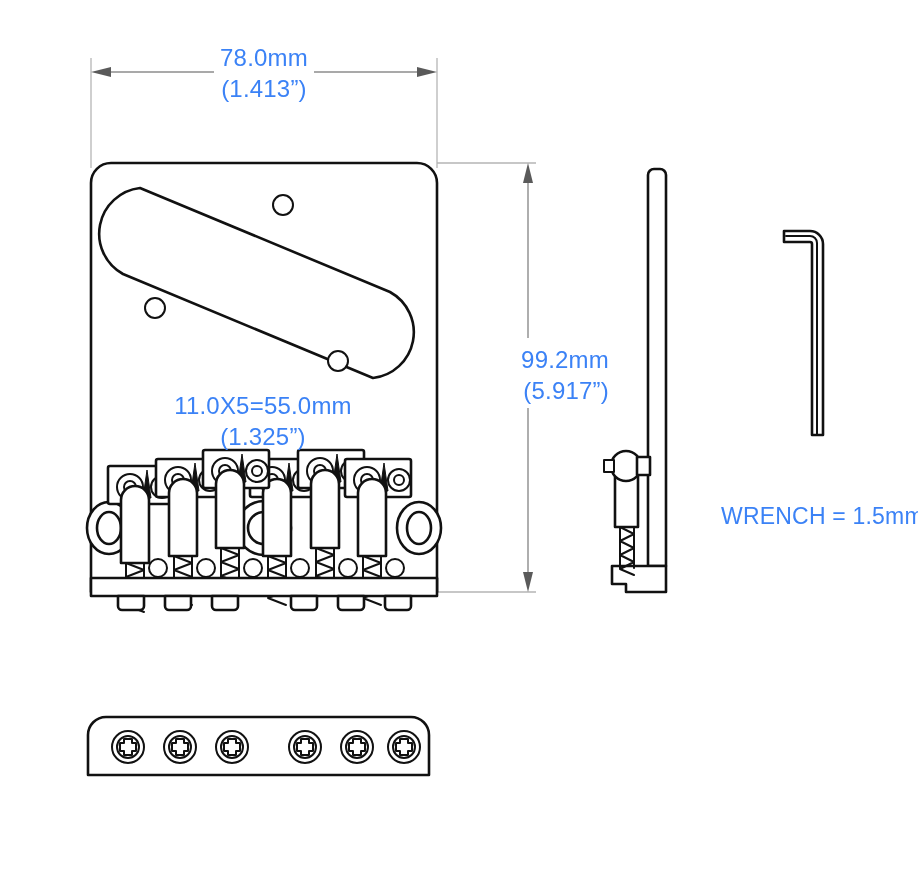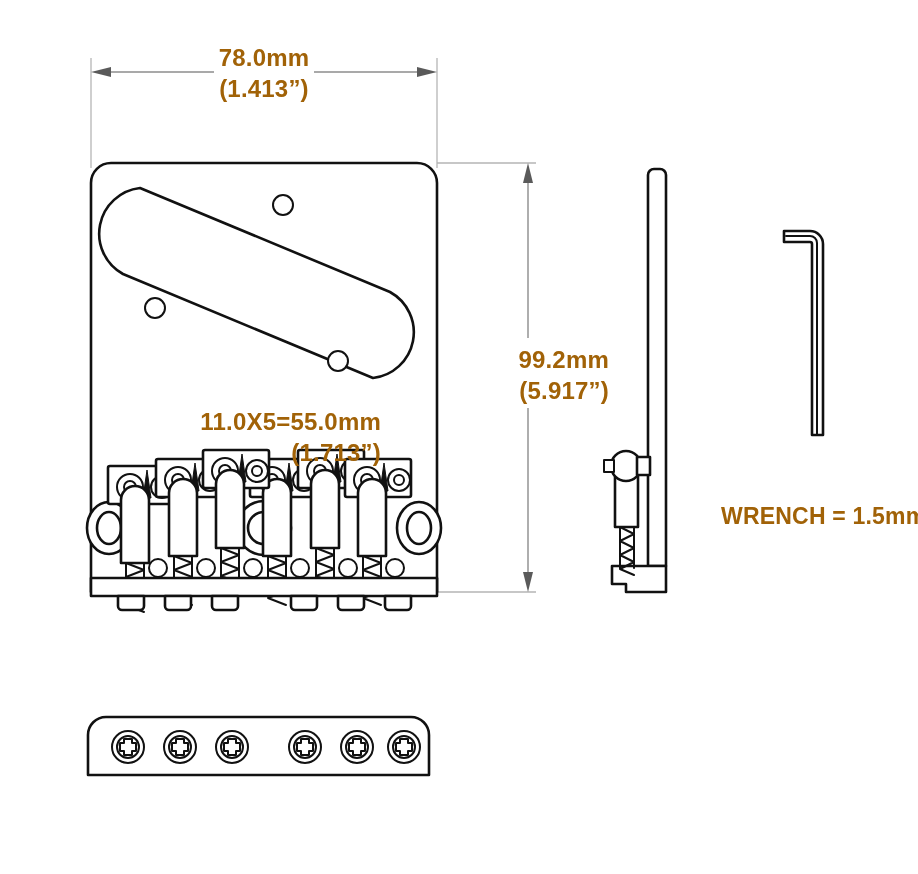--- a/index.html
+++ b/index.html
@@ -68,46 +68,44 @@
     fill: none;
     stroke: #b5b5b5;
     stroke-width: 1.3;
   }
   .dim-arrow {
     fill: #5a5a5a;
     stroke: none;
   }
   .dim-text {
     position: absolute;
-    color: #a16207;
+    color: #3b82f6;
     font-family: "Liberation Sans", sans-serif;
     font-size: 24px;
     line-height: 31px;
     white-space: nowrap;
     letter-spacing: 0.2px;
-    font-weight: bold;
   }
   #dim-width-text {
     left: 218px;
     top: 42px;
     text-align: center;
     width: 92px;
   }
   #dim-height-text {
     left: 489px;
     top: 344px;
     text-align: right;
     width: 120px;
   }
   #dim-spacing-text {
-    left: 159px;
+    left: 152px;
     top: 390px;
-    text-align: right;
+    text-align: center;
     width: 222px;
-    margin-top: 16px;
   }
   #wrench-note {
     left: 721px;
     top: 501px;
     font-size: 23px;
   }
   .dim-text .line2 { display: block; }
 </style>
 </head>
 <body>
@@ -335,18 +333,18 @@
     <span class="line2">(1.413”)</span>
   </div>
 
   <div class="dim-text" id="dim-height-text">
     <span>99.2mm</span>
     <span class="line2">(5.917”)</span>
   </div>
 
   <div class="dim-text" id="dim-spacing-text">
     <span>11.0X5=55.0mm</span>
-    <span class="line2">(1.713”)</span>
+    <span class="line2">(1.325”)</span>
   </div>
 
   <div class="dim-text" id="wrench-note">WRENCH = 1.5mm</div>
 
 </div>
 
 </body></html>

